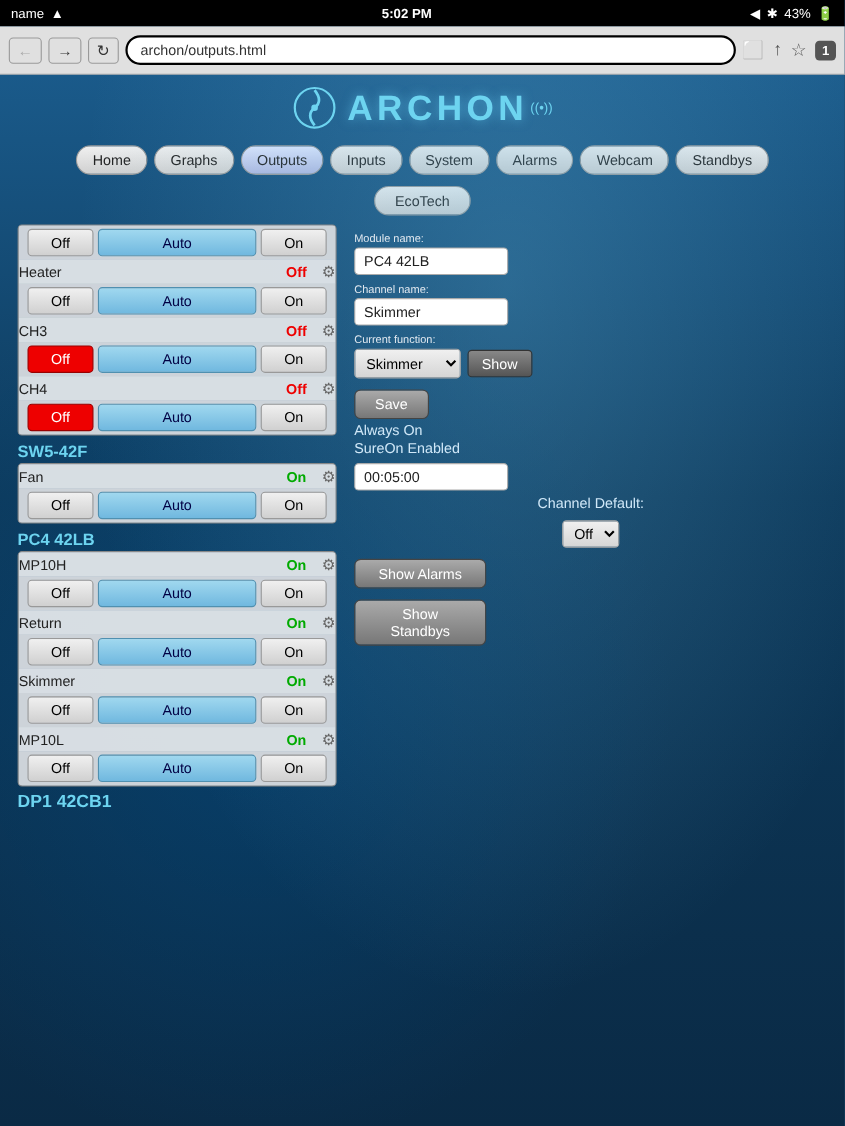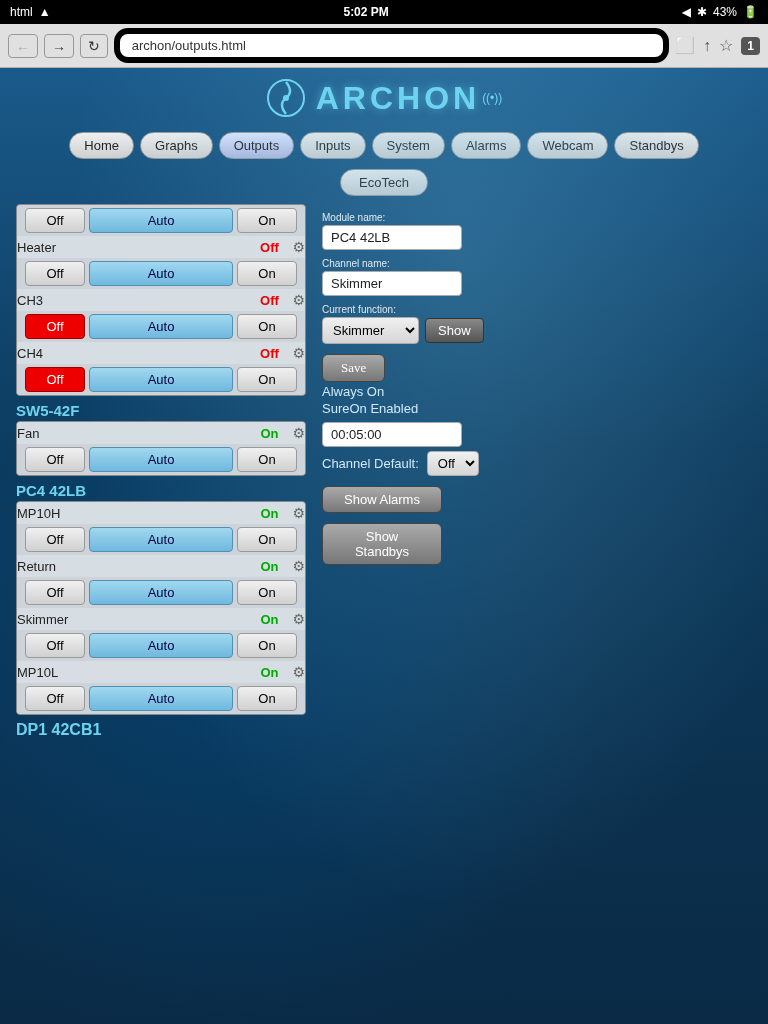--- a/index.html
+++ b/index.html
@@ -44,21 +44,21 @@
       border-radius: 4px;
       padding: 3px 7px;
       font-size: 14px;
       cursor: pointer;
       color: #333;
     }
     .browser-nav-btn.disabled { color: #aaa; }
     .url-bar {
       flex: 1;
       background: #fff;
-      border: 6px solid #000000;
+      border: 2px solid #000000;
       border-radius: 14px;
       padding: 4px 12px;
       font-size: 13px;
       color: #333;
     }
     .browser-icons { display: flex; align-items: center; gap: 8px; }
     .browser-icon { font-size: 16px; color: #555; cursor: pointer; }
     .tab-badge {
       background: #555;
       color: #fff;
@@ -279,40 +279,40 @@
     .save-btn {
       background: linear-gradient(180deg, #aaa, #777);
       color: #fff;
       border: 1px solid #444;
       border-radius: 6px;
       padding: 5px 18px;
       font-size: 13px;
       cursor: pointer;
       margin-top: 10px;
       display: block;
-      font-family: Liberation Serif, serif;
     }
     .info-text {
       color: #d0e8f8;
       font-size: 13px;
       margin: 2px 0;
     }
     .time-input {
       padding: 4px 8px;
       border: 1px solid #aaa;
       border-radius: 4px;
       background: #fff;
       font-size: 13px;
       width: 80px;
     }
     .default-row {
       display: flex;
       align-items: center;
       gap: 8px;
       margin-top: 4px;
+      flex-direction: column;
     }
     .default-label { color: #d0e8f8; font-size: 13px; }
     .default-select {
       padding: 3px 6px;
       border-radius: 4px;
       border: 1px solid #aaa;
       background: linear-gradient(180deg, #f0f0f0, #d5d5d5);
       font-size: 13px;
     }
     .action-btn {
@@ -335,21 +335,21 @@
       font-weight: bold;
       font-size: 16px;
       padding: 4px 0 2px;
     }
   </style>
 </head>
 <body>
 
 <div class="status-bar">
   <div class="status-left">
-    <span>html</span>
+    <span>name</span>
     <span>▲</span>
   </div>
   <div class="status-center">5:02 PM</div>
   <div class="status-right">
     <span>◀</span>
     <span>✱</span>
     <span>43%</span>
     <span>🔋</span>
   </div>
 </div>

